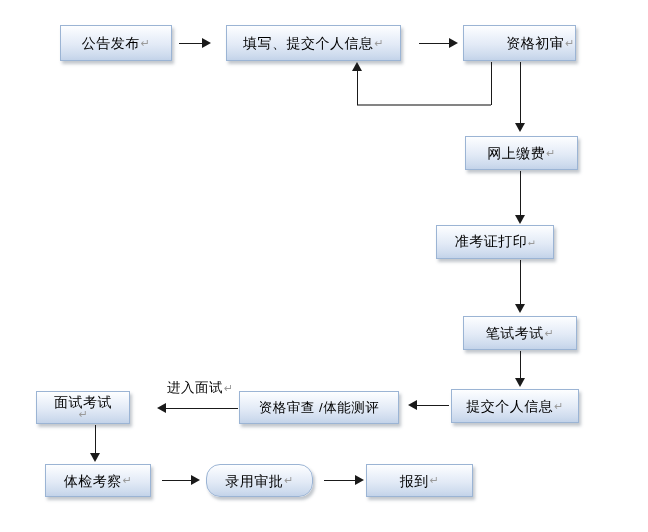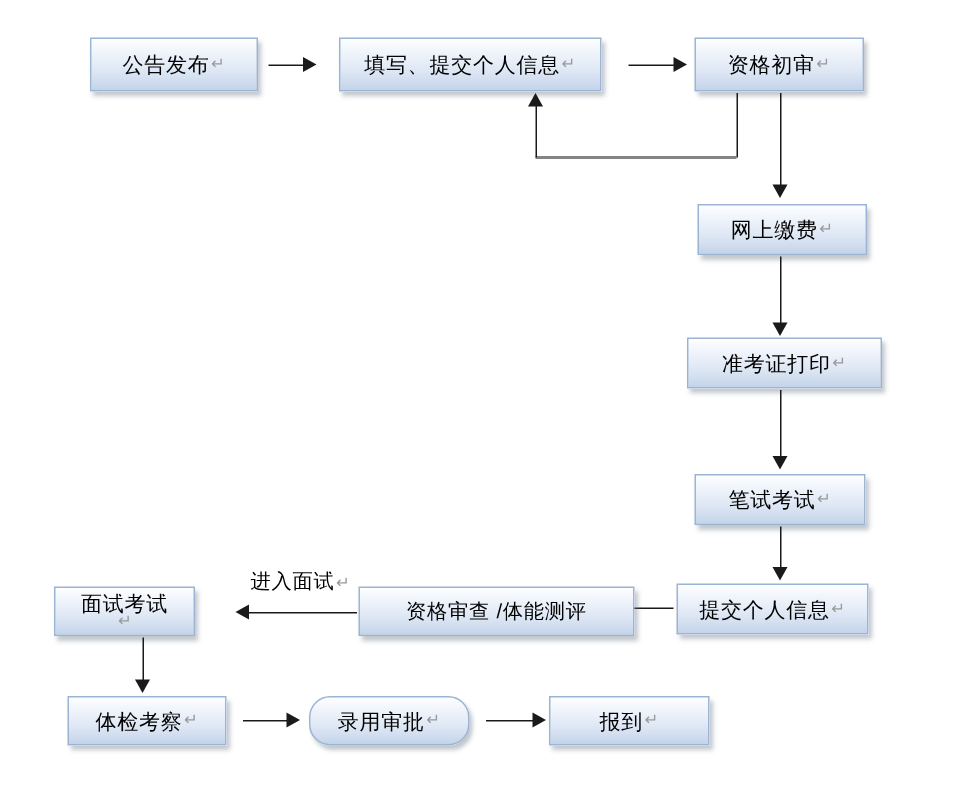--- a/index.html
+++ b/index.html
@@ -120,21 +120,21 @@
   <div class="line-h" style="left:163px; top:43px; width:25px;"></div>
 
   <div class="node" style="left:210px; top:25px; width:175px; height:36px;">
     <span class="lbl">填写、提交个人信息</span>
       <span class="pilcrow">↵</span>
   </div>
 
   <div class="arrow arrow-right" style="left:433px; top:38px;"></div>
   <div class="line-h" style="left:403px; top:43px; width:32px;"></div>
 
-  <div class="node" style="left:447px; top:25px; width:113px; height:36px;">
+  <div class="node" style="left:447px; top:25px; width:113px; height:36px;justify-content:flex-end;">
     <span class="lbl">资格初审</span>
       <span class="pilcrow">↵</span>
   </div>
 
   <div class="loop-shadow" style="left:341px; top:104px; width:134px;"></div>
 
   <div class="line-v" style="left:475px; top:62px; height:43px;"></div>
 
   <div class="line-v" style="left:341px; top:70px; height:35px;"></div>
   <div class="arrow arrow-up" style="left:336px; top:62px;"></div>
@@ -144,21 +144,21 @@
   <div class="arrow arrow-down" style="left:499px; top:123px;"></div>
 
   <div class="node" style="left:449px; top:136px; width:113px; height:34px;">
     <span class="lbl">网上缴费</span>
       <span class="pilcrow">↵</span>
   </div>
 
   <div class="line-v" style="left:504px; top:171px; height:46px;"></div>
   <div class="arrow arrow-down" style="left:499px; top:215px;"></div>
 
-  <div class="node" style="left:442px; top:225px; width:130px; height:34px;">
+  <div class="node" style="left:420px; top:225px; width:118px; height:34px;font-family:Liberation Mono, monospace;">
     <span class="lbl">准考证打印</span>
       <span class="pilcrow">↵</span>
   </div>
 
   <div class="line-v" style="left:504px; top:260px; height:46px;"></div>
   <div class="arrow arrow-down" style="left:499px; top:304px;"></div>
 
   <div class="node" style="left:447px; top:316px; width:114px; height:34px;">
     <span class="lbl">笔试考试</span>
       <span class="pilcrow">↵</span>
@@ -168,21 +168,21 @@
   <div class="arrow arrow-down" style="left:499px; top:378px;"></div>
 
   <div class="node" style="left:435px; top:389px; width:128px; height:34px;">
     <span class="lbl">提交个人信息</span>
       <span class="pilcrow">↵</span>
   </div>
 
   <div class="line-h" style="left:400px; top:405px; width:33px;"></div>
   <div class="arrow arrow-left" style="left:392px; top:400px;"></div>
 
-  <div class="node" style="left:223px; top:391px; width:184px; height:33px; font-size:13.5px;">
+  <div class="node" style="left:223px; top:391px; width:160px; height:33px; font-size:13.5px;">
     <span class="lbl">资格审查 /体能测评</span>
   </div>
 
   <div class="line-h" style="left:150px; top:408px; width:72px;"></div>
   <div class="arrow arrow-left" style="left:141px; top:403px;"></div>
 
   <div class="edge-label" style="left:151px; top:379px;">
     <span>进入面试</span><span class="pilcrow">↵</span>
   </div>
 

